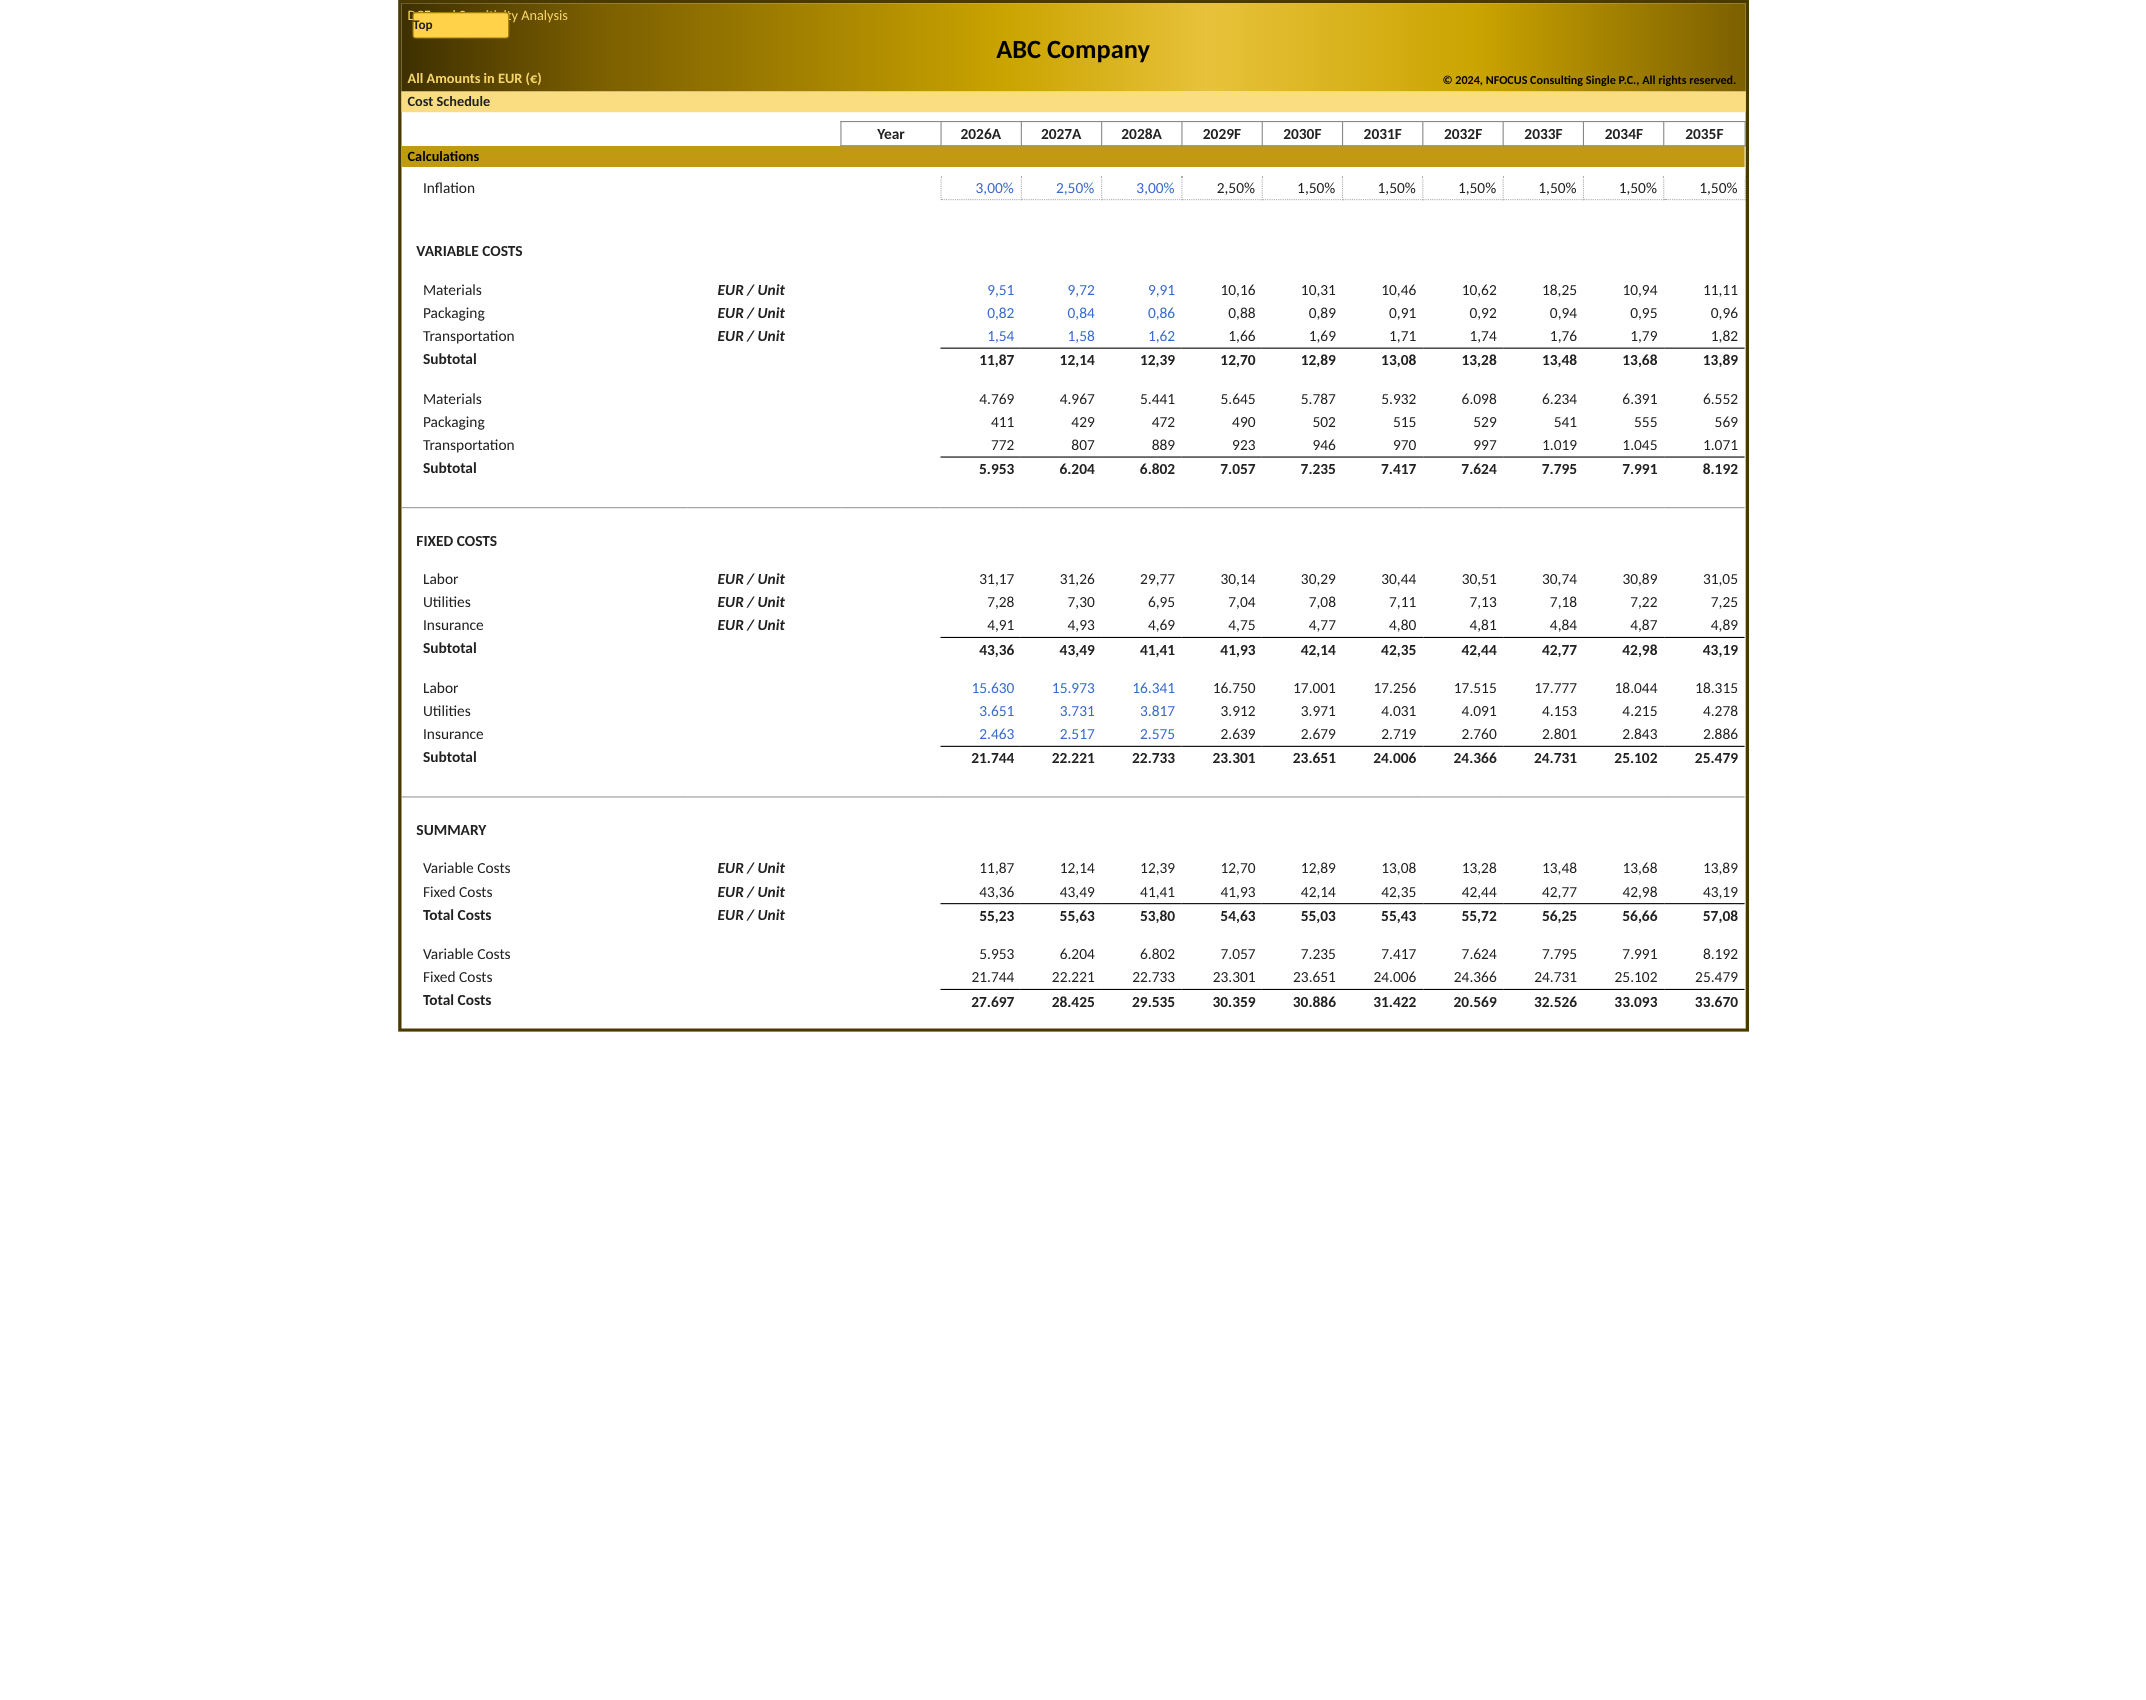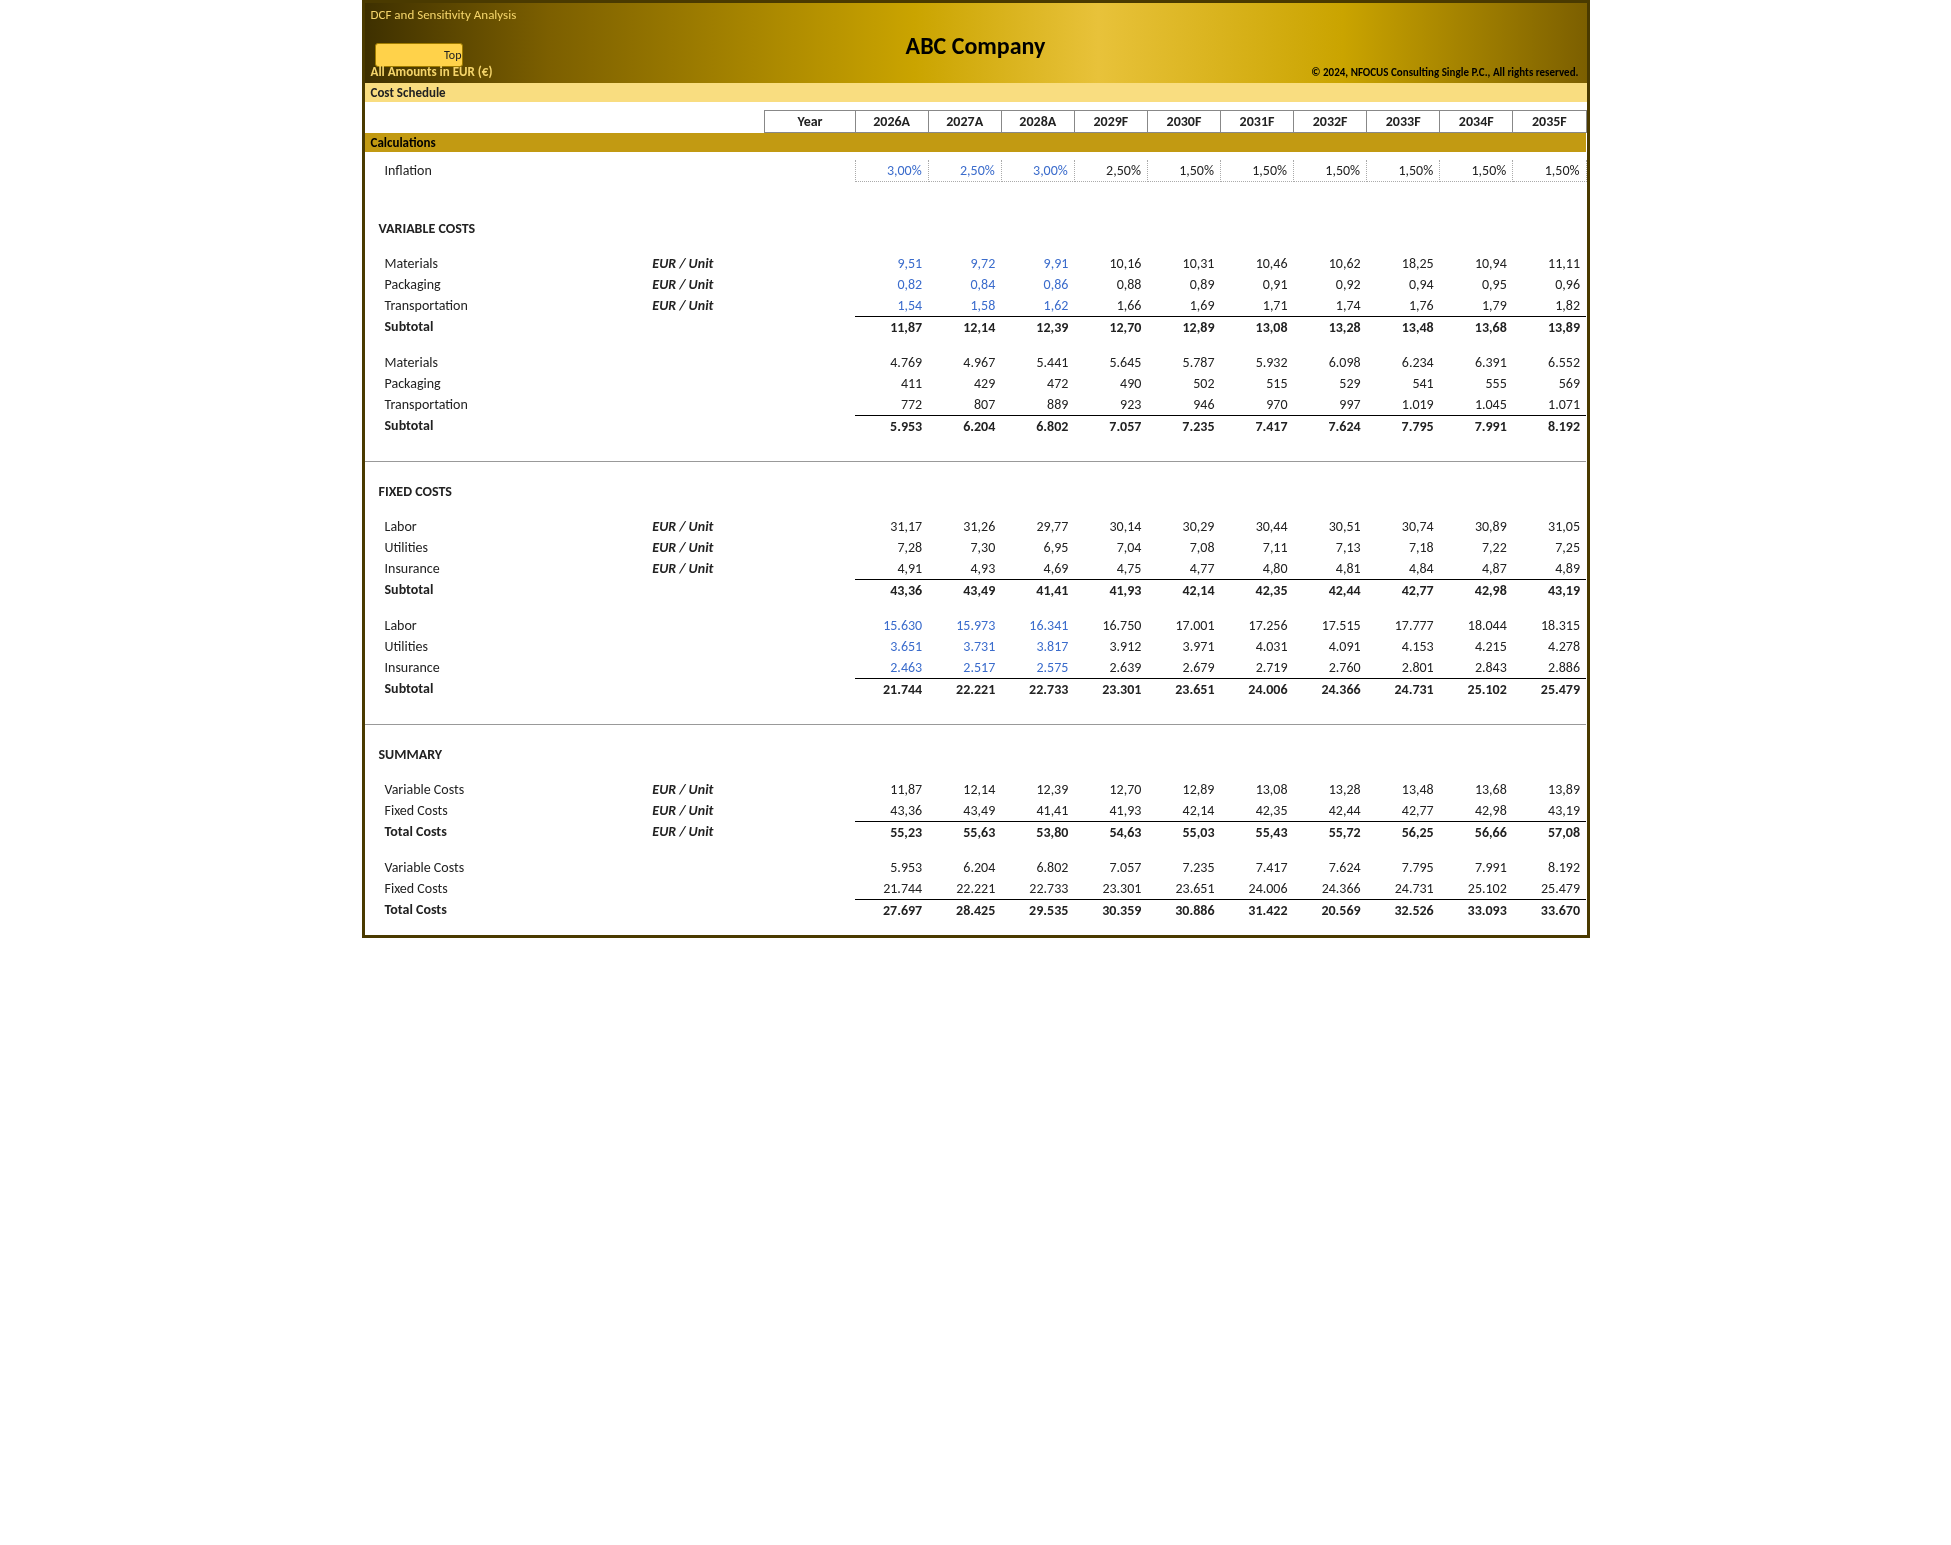--- a/index.html
+++ b/index.html
@@ -10,21 +10,21 @@
     --gold-band:#c29a12;
     --row-band:#f9dd80;
     --blue:#3b6ccc;
     --txt:#222;
     --border:#888;
   }
   html,body{margin:0;padding:0;font-family:"Calibri","Candara","Segoe UI",sans-serif;font-size:14px;color:var(--txt);}
   .page{width:1228px;margin:0 auto;border:3px solid #4a3a00;background:#fff;box-sizing:border-box;}
   .hdr{position:relative;height:80px;background:linear-gradient(90deg,#3e3000 0%,#7c5f00 15%,#caa400 45%,#e8c23a 60%,#caa400 80%,#7c5f00 100%);}
   .hdr-title{position:absolute;left:6px;top:4px;color:var(--gold-pale);font-weight:normal;font-size:13px;}
-  .top-btn{position:absolute;left:10px;top:40px;width:86px;height:22px;line-height:22px;text-align:right;background:#ffd24a;border:1px solid #a07c00;border-radius:3px;font-size:12px;font-weight:normal;cursor:pointer;}
+  .top-btn{position:absolute;left:10px;top:8px;width:86px;height:22px;line-height:22px;text-align:left;background:#ffd24a;border:1px solid #a07c00;border-radius:3px;font-size:12px;font-weight:bold;cursor:pointer;}
   .company{position:absolute;left:0;right:0;top:28px;text-align:center;font-size:24px;font-weight:bold;color:#000;}
   .amounts{position:absolute;left:6px;bottom:4px;color:var(--gold-pale);font-weight:bold;font-size:13px;}
   .copy{position:absolute;right:8px;bottom:4px;font-size:11px;font-weight:bold;color:#000;}
   .band{background:var(--row-band);padding:2px 6px;font-weight:bold;font-size:13px;}
   .band.calc{background:var(--gold-band);color:#000;}
   table{border-collapse:collapse;width:100%;table-layout:fixed;}
   td,th{padding:2px 6px;white-space:nowrap;overflow:hidden;}
   .year-row th{border:1px solid var(--border);text-align:center;font-weight:bold;background:#fff;}
   .year-row th.noborder{border:none;}
   .num{text-align:right;}

